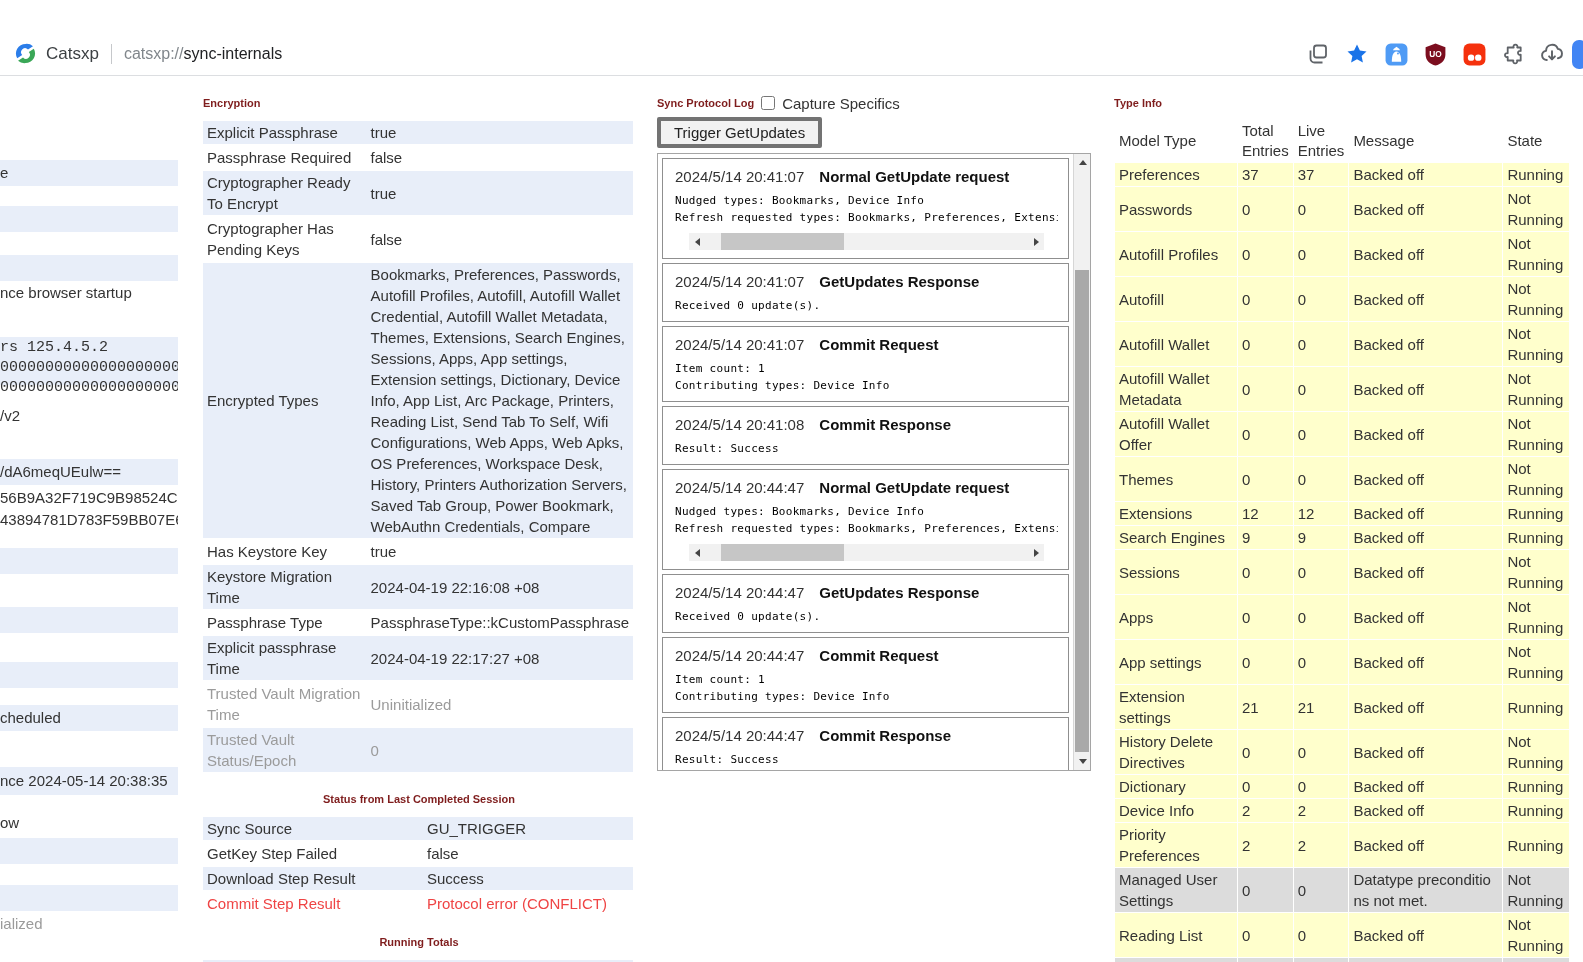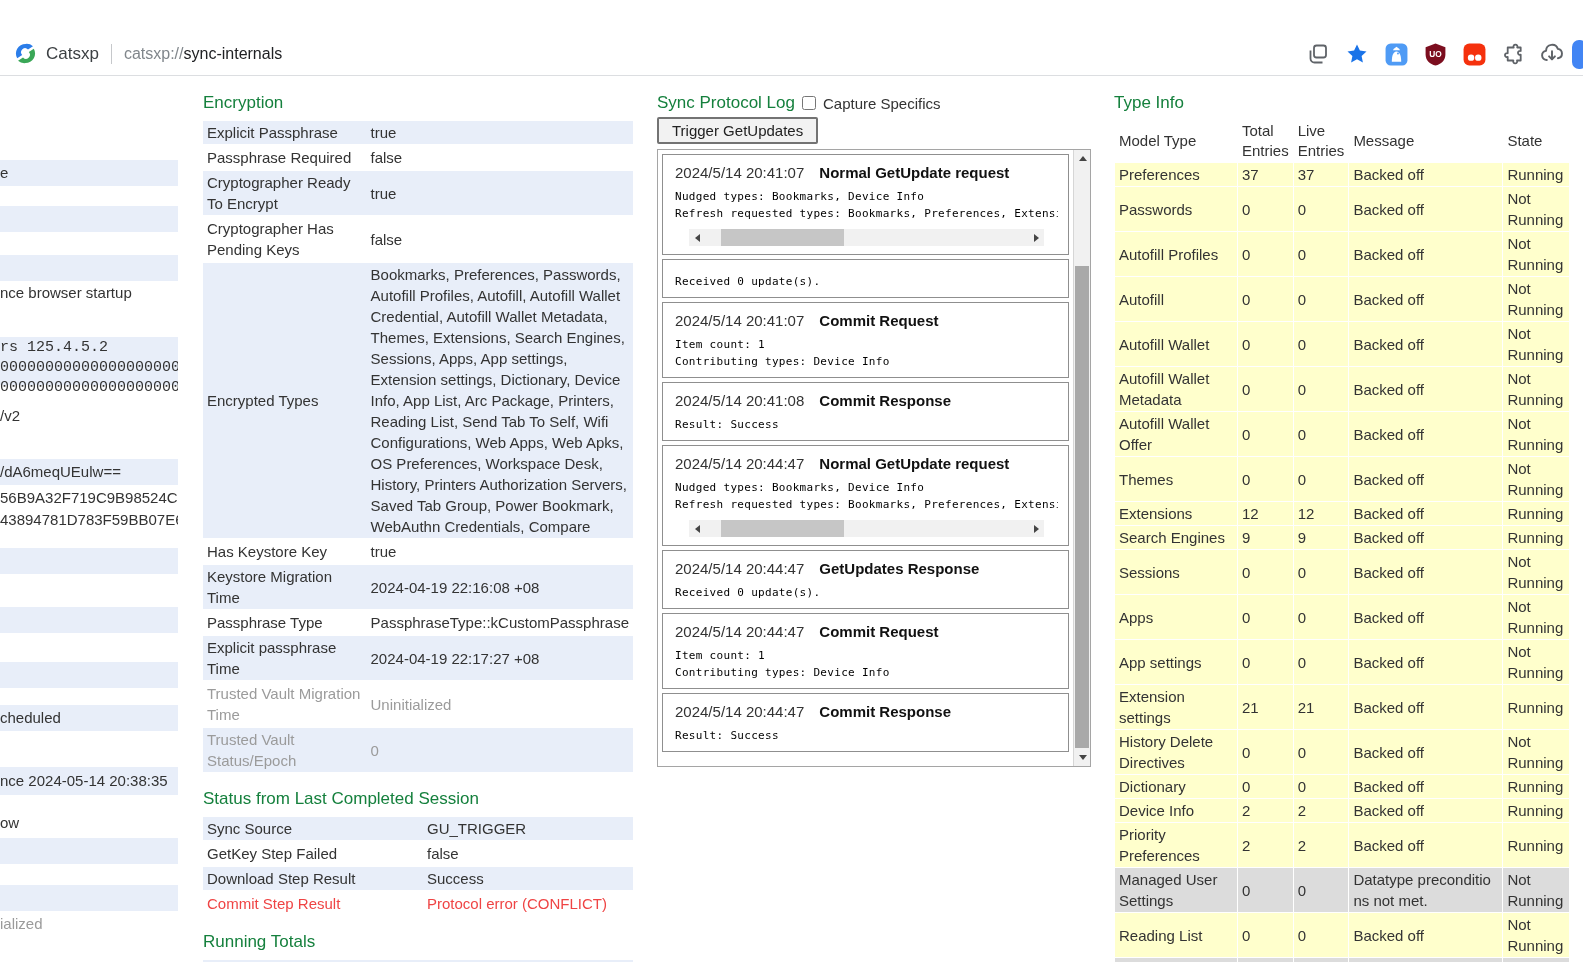--- a/index.html
+++ b/index.html
@@ -27,43 +27,43 @@
   .blue-sliver { position:absolute; right:-4px; top:8px; width:15px; height:29px; border-radius:7px; background:#4285f4; }
 
   
   .left-col { position:absolute; left:0; top:44px; width:178px; height:918px; overflow:hidden; }
   .lc-row { position:absolute; left:0; width:178px; height:26px; }
   .lc-row.alt { background:#e8eef9; }
   .lc-text { position:absolute; left:0; white-space:nowrap; line-height:20px; color:#333; }
   .lc-text.dim { color:#9b9b9b; }
 
   
-  h2.sec { font-size:17px; font-weight:normal; color:#15803d; margin:0 0 6px 0; line-height:20px; }
+  h2.sec { font-size:11px; font-weight:bold; color:#7f1d1d; margin:0 0 6px 0; line-height:20px; }
 
   
   .enc-col { position:absolute; left:203px; top:44px; width:432px; padding-top:17px; }
   table.kv { border-collapse:separate; border-spacing:0 2px; width:430px; }
   table.kv td { padding:1px 4px; line-height:21px; vertical-align:middle; }
   table.kv tr.alt td { background:#e8eef9; }
   table.kv td.val { padding-left:6px; }
   table.enc td.lbl { width:188px; }
   table.st td.lbl { width:218px; }
   tr.disabled td { color:#9b9b9b; }
   tr.error td { color:#ef4444; }
-  .enc-col h2.gap { margin-top:15px; }
+  .enc-col h2.gap { margin-top:15px;text-align:center; }
 
   
   .log-col { position:absolute; left:657px; top:44px; width:434px; padding-top:17px; }
   .log-head { display:flex; align-items:center; gap:7px; height:20px; }
   .log-head h2 { margin:0; }
   .log-head input { width:14px; height:14px; margin:0; }
   .log-head .cap-label { color:#333; }
   .trigger-btn {
     margin-top:4px; font-family:"Liberation Sans",sans-serif; font-size:15px; color:#222;
-    background:#f2f2f2; border:2px solid #737373; border-radius:2px; padding:3px 13px;
+    background:#f2f2f2; border:4px solid #737373; border-radius:2px; padding:3px 13px;
   }
   .log-box { position:relative; margin-top:5px; width:434px; height:618px; border:1px solid #a5a5a5; background:#fff; overflow:hidden; }
   .log-entries { position:absolute; left:0; top:0; right:17px; bottom:0; padding:4px 4px; overflow:hidden; }
   .entry { border:1px solid #8f8f8f; background:#fff; margin-bottom:4px; padding:8px 10px 7px 12px; }
   .entry-title { font-size:15px; line-height:20px; white-space:nowrap; overflow:hidden; }
   .entry-title .time { color:#333; margin-right:15px; }
   .entry-title .etype { font-weight:bold; color:#111; }
   .entry-details { margin-top:5px; font-family:"DejaVu Sans Mono", monospace; font-size:11px; letter-spacing:.3px; color:#000; line-height:17px; }
   .entry-details div { white-space:nowrap; overflow:hidden; }
   
@@ -303,20 +303,21 @@
             <span class="htrack">
                 <span class="hthumb"></span>
               </span>
             <span class="harrow">
                 <span class="tri-r"></span>
               </span>
           </div>
         </div>
 
         <div class="entry">
+          <div class="entry-title"><span class="time">2024/5/14 20:41:07</span><span class="etype">GetUpdates Response</span></div>
           <div class="entry-details">
               <div>Received 0 update(s).</div>
             </div>
         </div>
 
         <div class="entry">
           <div class="entry-title"><span class="time">2024/5/14 20:41:07</span><span class="etype">Commit Request</span></div>
           <div class="entry-details">
             <div>Item count: 1</div>
             <div>Contributing types: Device Info</div>

